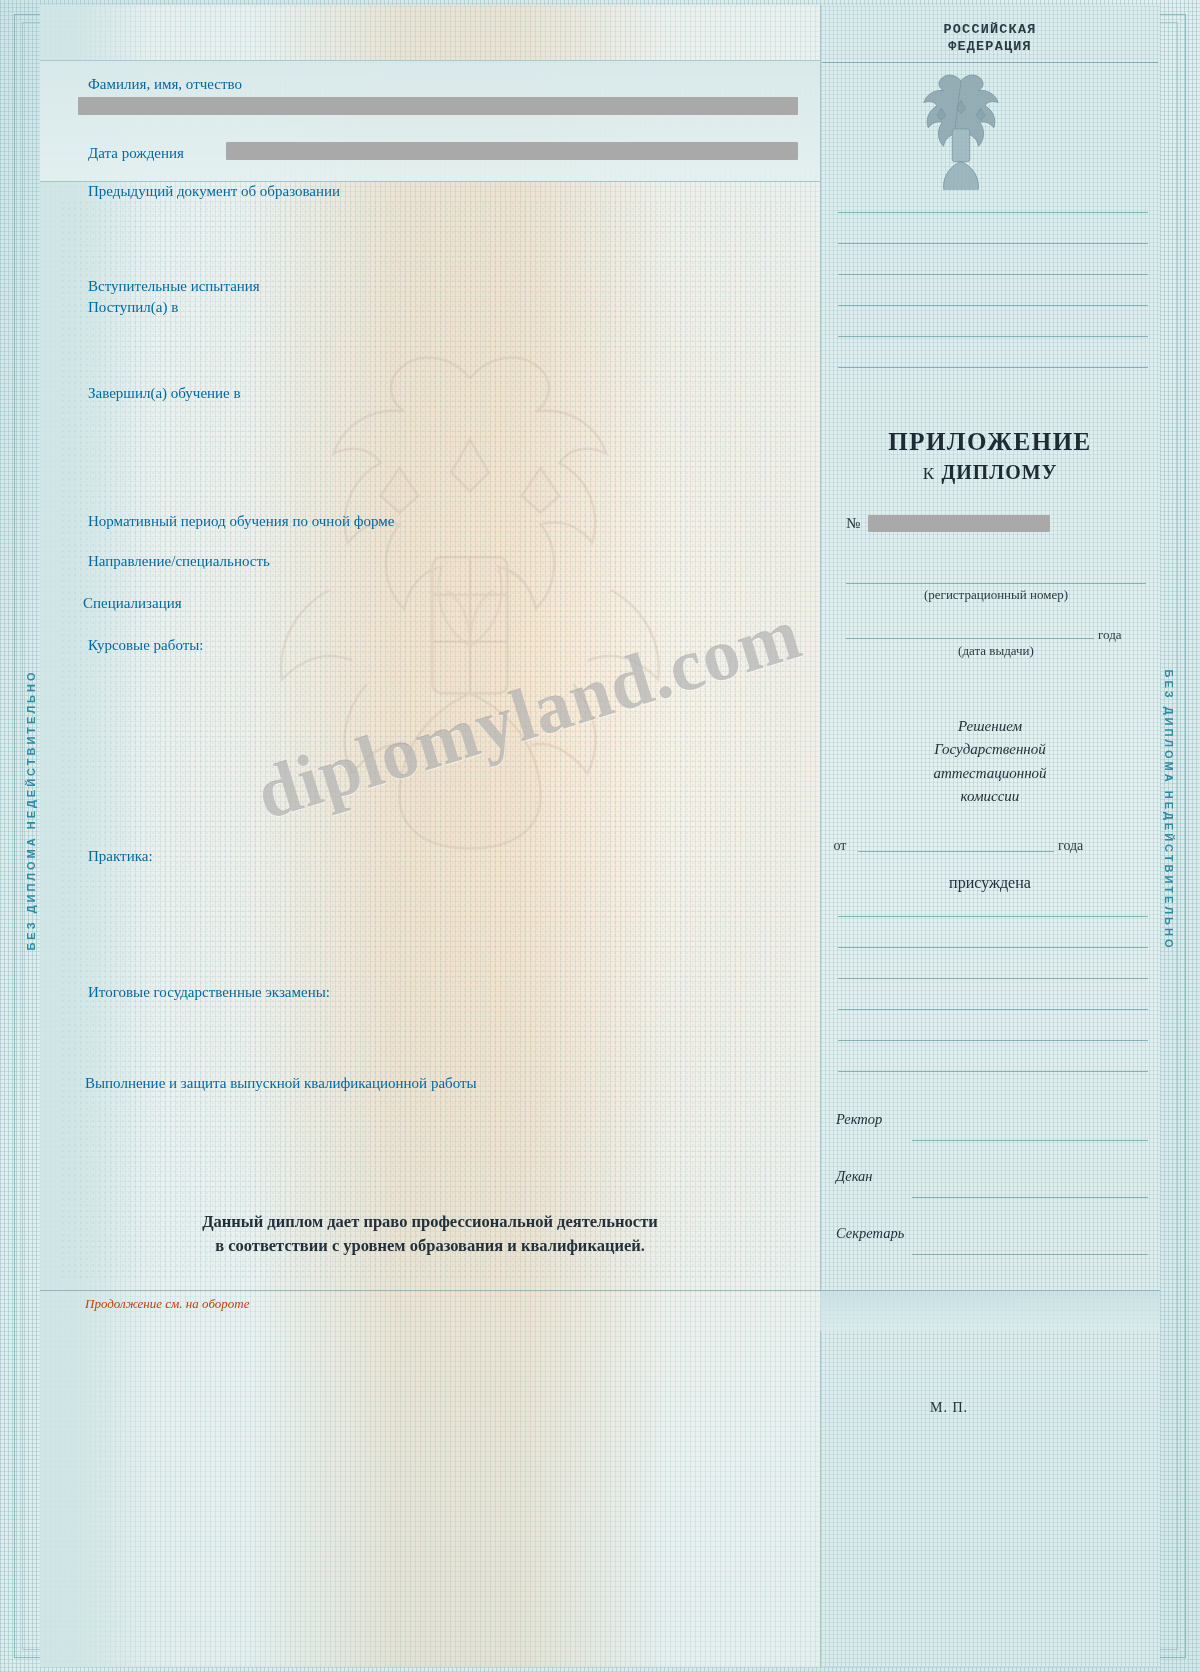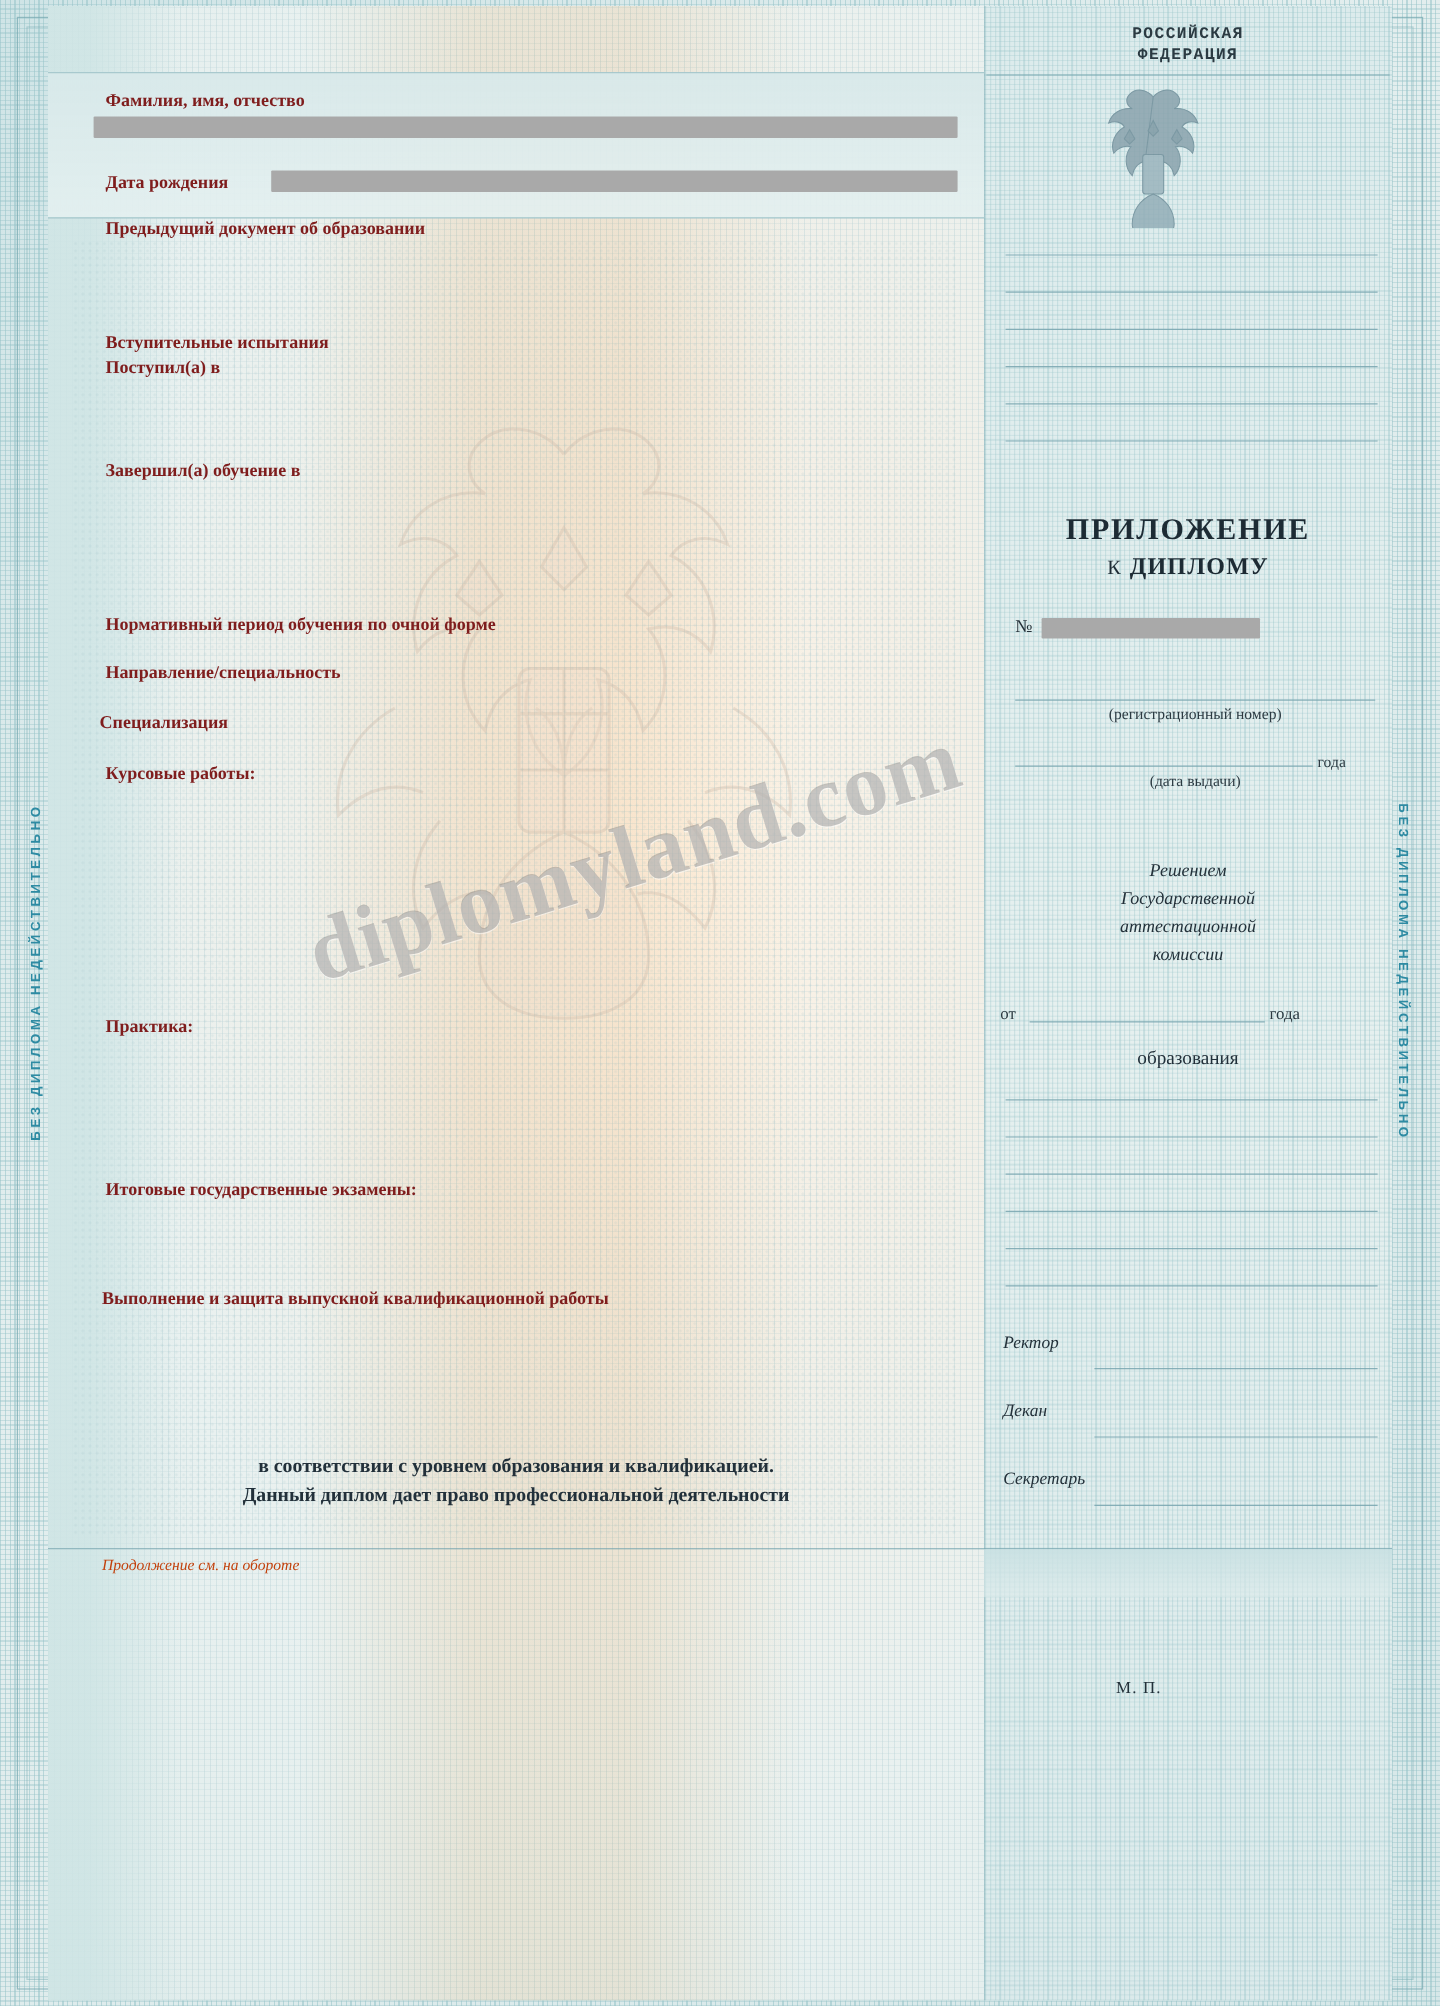--- a/index.html
+++ b/index.html
@@ -132,24 +132,23 @@
     position: absolute;
     left: 40px; top: 60px; width: 780px; height: 120px;
     background: linear-gradient(180deg, rgba(216,233,234,0.95), rgba(228,240,240,0.9));
     border-top: 1px solid rgba(120,170,178,0.55);
     border-bottom: 1px solid rgba(120,170,178,0.55);
   }
 
   .lbl {
     position: absolute;
     font-family: "Liberation Serif", serif;
-    color: #7f1d1d;
+    color: #0369a1;
     font-size: 15px;
     white-space: nowrap;
-    font-weight: bold;
   }
 
   .redact {
     position: absolute;
     background: #a9a9a9;
     border-radius: 1px;
   }
 
   .hline {
     position: absolute;
@@ -363,22 +362,22 @@
   <div class="lbl" style="left:72px; top:595px;margin-left:11px;">Специализация</div>
   <div class="lbl" style="left:88px; top:637px;text-align:right;">Курсовые работы:</div>
 
   <div class="lbl" style="left:88px; top:848px;">Практика:</div>
 
   <div class="lbl" style="left:88px; top:984px;">Итоговые государственные экзамены:</div>
 
   <div class="lbl" style="left:85px; top:1075px;">Выполнение и защита выпускной квалификационной работы</div>
 
   <div class="center-text" style="top:1210px;">
+    <div>Данный диплом дает право профессиональной деятельности</div>
     <div>в соответствии с уровнем образования и квалификацией.</div>
-    <div>Данный диплом дает право профессиональной деятельности</div>
   </div>
 
   <div class="bottom-rule"></div>
   <div class="bottom-panel"></div>
 
   <div class="italic-note" style="left:85px; top:1296px;">Продолжение см. на обороте</div>
 
   <div class="hline" style="left:838px; top:212px; width:310px;"></div>
   <div class="hline" style="left:838px; top:243px; width:310px;"></div>
   <div class="hline" style="left:838px; top:274px; width:310px;"></div>
@@ -409,21 +408,21 @@
     <div>Решением</div>
     <div>Государственной</div>
     <div>аттестационной</div>
     <div>комиссии</div>
   </div>
 
   <div class="cap" style="left:828px; top:838px; width:24px; text-align:center; font-size:14px;">от</div>
   <div class="hline" style="left:858px; top:851px; width:196px;"></div>
   <div class="cap" style="left:1058px; top:838px; width:60px; text-align:left; font-size:14px;">года</div>
 
-  <div class="awarded">образования</div>
+  <div class="awarded">присуждена</div>
 
   <div class="hline" style="left:838px; top:916px; width:310px;"></div>
   <div class="hline" style="left:838px; top:947px; width:310px;"></div>
   <div class="hline" style="left:838px; top:978px; width:310px;"></div>
   <div class="hline" style="left:838px; top:1009px; width:310px;"></div>
   <div class="hline" style="left:838px; top:1040px; width:310px;"></div>
   <div class="hline" style="left:838px; top:1071px; width:310px;"></div>
 
   <div class="sig-label" style="left:836px; top:1111px;">Ректор</div>
   <div class="hline" style="left:912px; top:1140px; width:236px;"></div>

